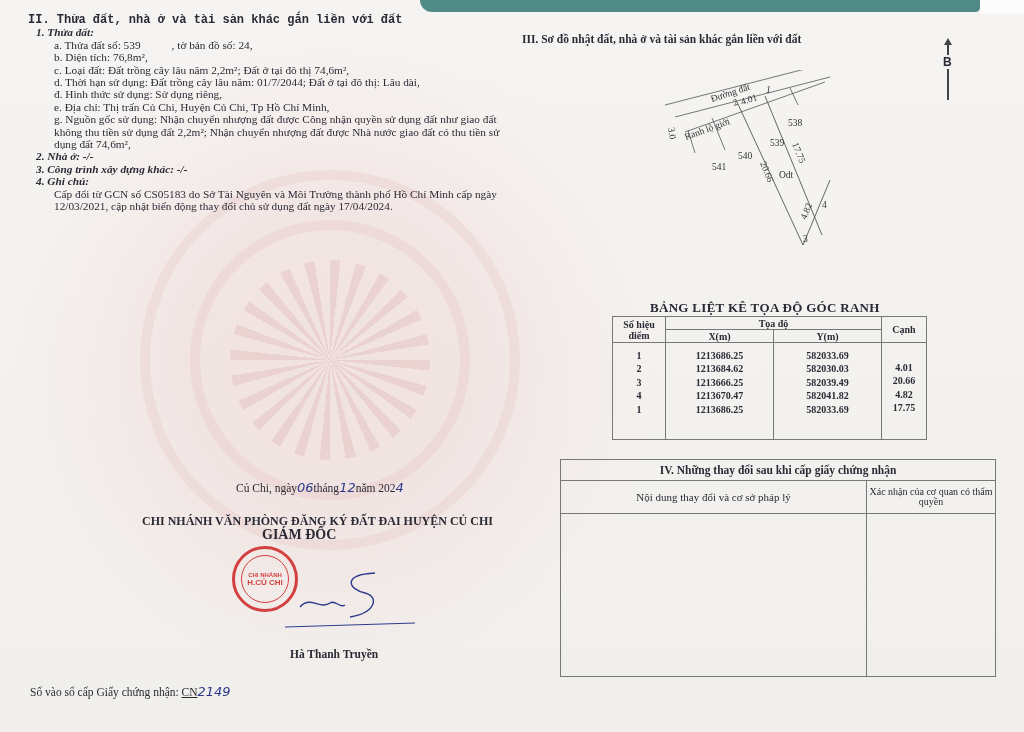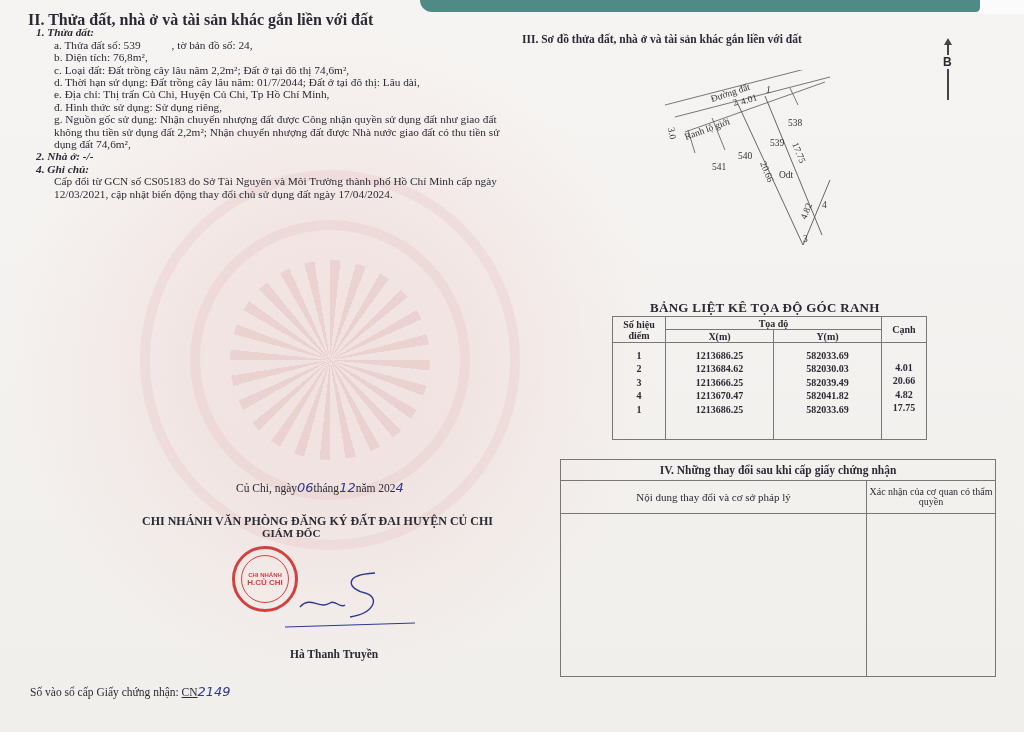--- a/index.html
+++ b/index.html
@@ -20,21 +20,21 @@
     background: repeating-conic-gradient(rgba(200,120,120,0.16) 0 6deg, rgba(255,255,255,0) 6deg 15deg);
   }
   .ring { position:absolute; border-radius:50%; border:10px solid rgba(215,150,150,0.13); }
   .tab {
     position:absolute; left:420px; top:0; width:560px; height:12px;
     background:#4f8a86; border-radius:0 0 30px 80px;
   }
   .tab2 { position:absolute; left:980px; top:0; width:44px; height:14px; background:#fbfbfb; }
 
   .sec2 { position:absolute; left:28px; top:14px; width:480px; font-size:11.3px; line-height:12.4px; }
-  .h { font-weight:bold; font-size:16px; }
+  .h { font-weight:bold; font-size:12px;font-family:Liberation Mono, monospace; }
   .sub { font-style:italic; font-weight:bold; padding-left:8px; }
   .item { padding-left:26px; }
   .wrap { padding-left:26px; text-indent:0; }
   .note { padding-left:26px; }
 
   .sec3-title { position:absolute; left:522px; top:33px; font-weight:bold; font-size:11.5px; }
   .north { position:absolute; left:947px; top:40px; width:2px; height:60px; background:#444; }
   .north-arrow { position:absolute; left:944px; top:38px; width:0; height:0; border-left:4px solid transparent; border-right:4px solid transparent; border-bottom:7px solid #444; }
   .north-label { position:absolute; left:943px; top:55px; font-family:"Liberation Sans", sans-serif; font-weight:bold; font-size:12px; background:#f3f1ef; }
 
@@ -50,21 +50,21 @@
   table.changes { position:absolute; left:560px; top:459px; width:436px; border-collapse:collapse; font-size:11px; }
   table.changes td { border:1px solid #777; text-align:center; vertical-align:middle; }
   .ch-title { font-weight:bold; height:18px; font-size:11.5px; }
   .ch-h1 { height:30px; width:303px; }
   .ch-h2 { font-size:10px; line-height:10px; }
   .ch-body { height:160px; }
 
   .sign-date { position:absolute; left:236px; top:480px; font-size:11.5px; }
   .hw { font-family:"DejaVu Sans", sans-serif; font-style:italic; color:#2d3a8c; font-size:13px; }
   .office { position:absolute; left:142px; top:514px; font-weight:bold; font-size:12px; }
-  .director { position:absolute; left:262px; top:527px; font-weight:bold; font-size:11px;text-align:right; }
+  .director { position:absolute; left:262px; top:527px; font-weight:bold; font-size:14px;text-align:right; }
   .seal {
     position:absolute; left:232px; top:546px; width:66px; height:66px; border-radius:50%;
     border:3px solid #d34040; color:#d34040; font-family:"Liberation Sans", sans-serif;
     display:flex; flex-direction:column; align-items:center; justify-content:center;
     font-size:6px; font-weight:bold; box-sizing:border-box;
   }
   .seal .inner { border:1.5px solid #d34040; border-radius:50%; width:46px; height:46px; display:flex; flex-direction:column; align-items:center; justify-content:center; }
   .seal .city { font-size:8px; }
   .signer { position:absolute; left:290px; top:648px; font-weight:bold; font-size:11.5px; }
   .cert-no { position:absolute; left:30px; top:684px; font-size:11.5px; }
@@ -80,29 +80,30 @@
   <div class="tab2"></div>
 </div>
 
 <div class="sec2">
   <div class="h">II. Thửa đất, nhà ở và tài sản khác gắn liền với đất</div>
   <div class="sub">1. Thửa đất:</div>
   <div class="item" style="white-space:pre">a. Thửa đất số: 539           , tờ bản đồ số: 24,</div>
   <div class="item">b. Diện tích: 76,8m²,</div>
   <div class="item">c. Loại đất: Đất trồng cây lâu năm 2,2m²; Đất ở tại đô thị 74,6m²,</div>
   <div class="item">d. Thời hạn sử dụng: Đất trồng cây lâu năm: 01/7/2044; Đất ở tại đô thị: Lâu dài,</div>
+  <div class="item">đ. Hình thức sử dụng: Sử dụng riêng,</div>
   <div class="item">e. Địa chỉ: Thị trấn Củ Chi, Huyện Củ Chi, Tp Hồ Chí Minh,</div>
-  <div class="item">đ. Hình thức sử dụng: Sử dụng riêng,</div>
   <div class="wrap">g. Nguồn gốc sử dụng: Nhận chuyển nhượng đất được Công nhận quyền sử dụng đất như giao đất không thu tiền sử dụng đất 2,2m²; Nhận chuyển nhượng đất được Nhà nước giao đất có thu tiền sử dụng đất 74,6m²,</div>
   <div class="sub">2. Nhà ở: -/-</div>
+  <div class="sub">3. Công trình xây dựng khác: -/-</div>
   <div class="sub">4. Ghi chú:</div>
   <div class="note">Cấp đổi từ GCN số CS05183 do Sở Tài Nguyên và Môi Trường thành phố Hồ Chí Minh cấp ngày 12/03/2021, cập nhật biến động thay đổi chủ sử dụng đất ngày 17/04/2024.</div>
 </div>
 
-<div class="sec3-title">III. Sơ đồ thửa đất, nhà ở và tài sản khác gắn liền với đất</div>
+<div class="sec3-title">III. Sơ đồ nhật đất, nhà ở và tài sản khác gắn liền với đất</div>
 <div class="north"></div>
 <div class="north-arrow"></div>
 <div class="north-label">B</div>
 
 <svg class="diagram" width="200" height="190" viewBox="0 0 200 190">
   <line x1="25" y1="35" x2="200" y2="-10" stroke="#555" stroke-width="0.8"></line>
   <line x1="35" y1="47" x2="190" y2="7" stroke="#555" stroke-width="0.8"></line>
   <line x1="45" y1="62" x2="185" y2="12" stroke="#555" stroke-width="0.8"></line>
   <line x1="125" y1="26" x2="182" y2="165" stroke="#555" stroke-width="0.9"></line>
   <line x1="97" y1="32" x2="163" y2="175" stroke="#555" stroke-width="0.9"></line>

